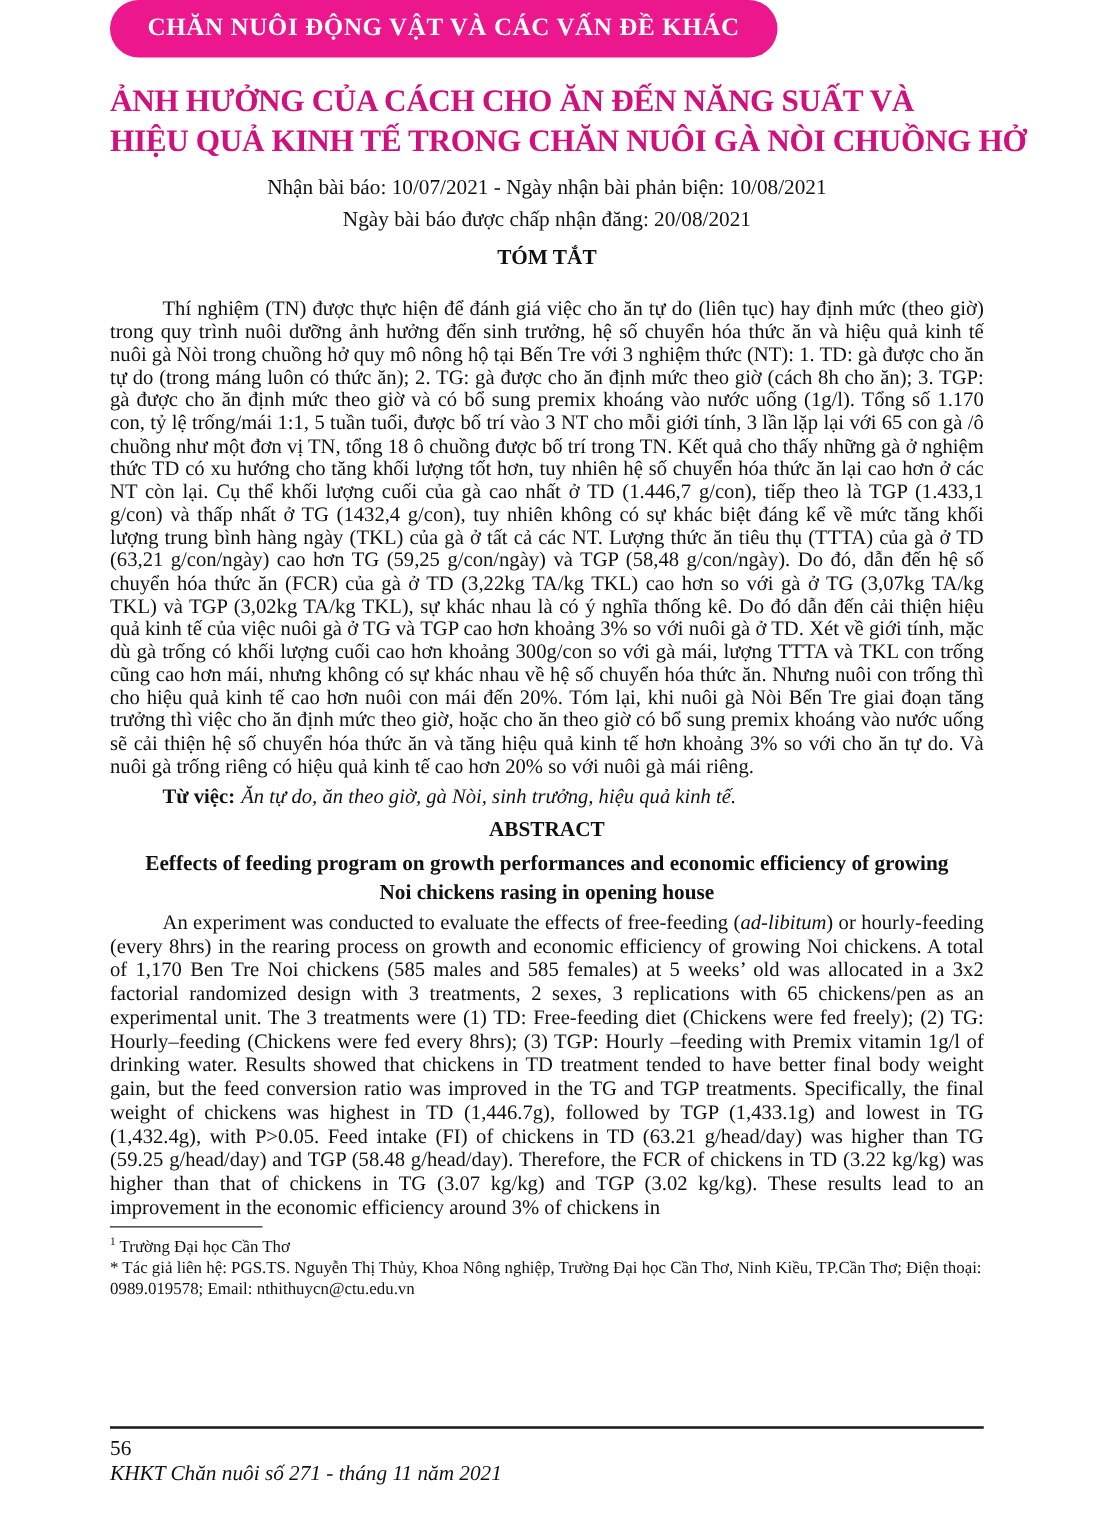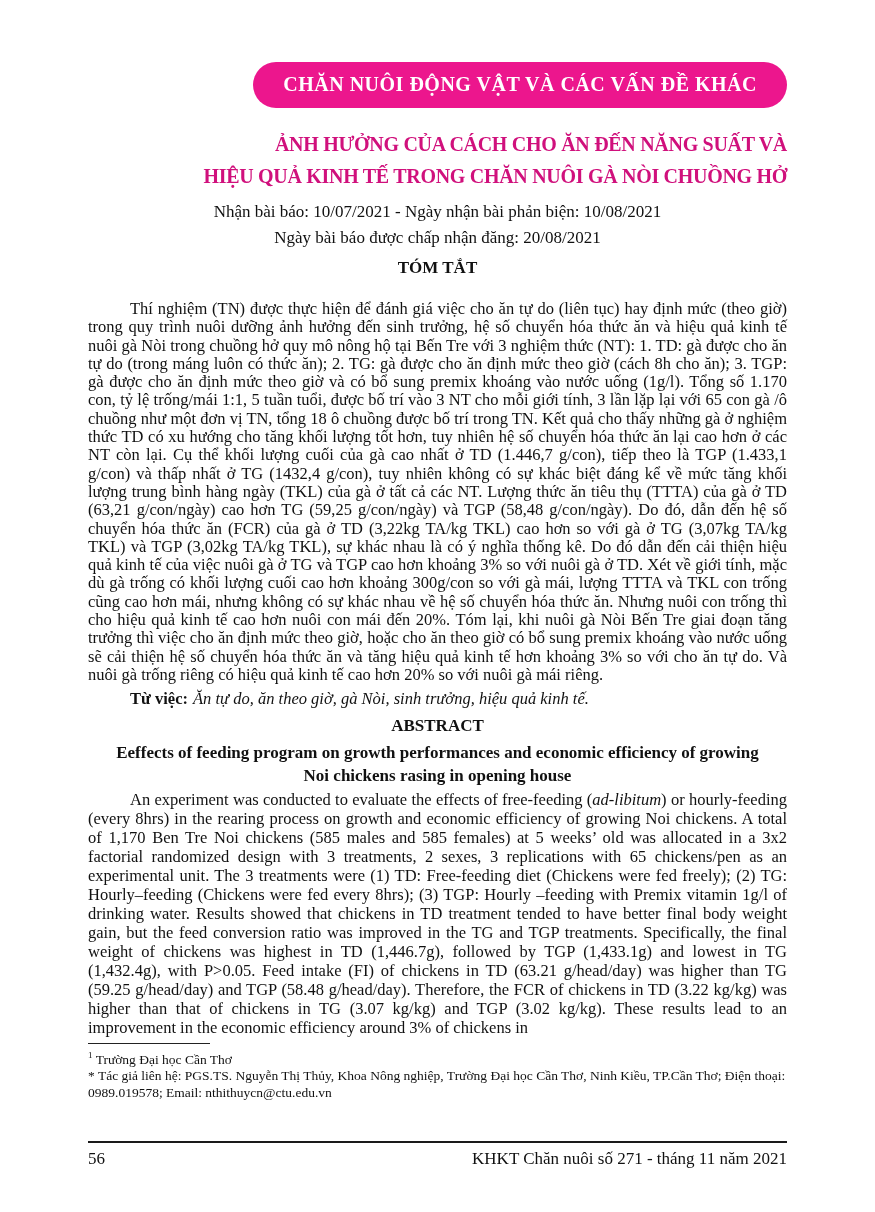--- a/index.html
+++ b/index.html
@@ -5,35 +5,35 @@
   * { margin:0; padding:0; box-sizing:border-box; }
   html,body { background:#ffffff; }
   body {
     width:875px; height:1212px; position:relative; overflow:hidden;
     font-family:"Liberation Serif","DejaVu Serif",serif;
     color:#111;
   }
   .content { padding:0 88px; }
 
   
-  .banner-wrap { display:flex; justify-content:flex-end; margin-top:62px; }
+  .banner-wrap { display:flex; justify-content:flex-start; }
   .banner {
     background:var(--banner-bg,#ec168d);
     color:#ffffff;
     border-radius:26px;
     padding:11px 30px 12px 30px;
     font-weight:bold;
     font-size:20px;
     letter-spacing:0.5px;
     white-space:nowrap;
   }
 
   
-  .title { margin-top:20px; text-align:right; color:var(--title-color,#d0107c);
-           font-weight:bold; font-size:20px; line-height:32px; letter-spacing:-0.3px; }
+  .title { margin-top:20px; text-align:left; color:var(--title-color,#d0107c);
+           font-weight:bold; font-size:25px; line-height:32px; letter-spacing:-0.3px; }
   .title .tline { white-space:nowrap; }
 
   
   .author { text-align:right; font-style:italic; font-size:18px; margin-top:5px; line-height:22px; }
   .author sup { font-size:11px; }
 
   
   .dates { text-align:center; font-size:17px; margin-top:7px; line-height:26px; }
 
   .sec-head { text-align:center; font-weight:bold; font-size:17px; margin-top:5px; line-height:24px; }
@@ -56,22 +56,23 @@
   .footnotes { margin-top:6px; font-size:13.5px; line-height:16.5px; }
   .fn-rule { width:122px; border-top:1.5px solid #222; margin-bottom:3px; }
   .footnotes sup { font-size:9px; }
 
   
   .footer {
     position:absolute; left:88px; width:699px; top:1141px;
     border-top:2px solid #1a1a1a; padding-top:6px;
     display:flex; justify-content:space-between; align-items:flex-start;
     font-size:17px;
+    flex-direction:column;
   }
-  .footer .journal { }
+  .footer .journal { font-style:italic; }
 </style>
 </head>
 <body>
 
 <div class="content">
 
   <div class="banner-wrap">
     <div class="banner">CHĂN NUÔI ĐỘNG VẬT VÀ CÁC VẤN ĐỀ KHÁC</div>
   </div>
 

